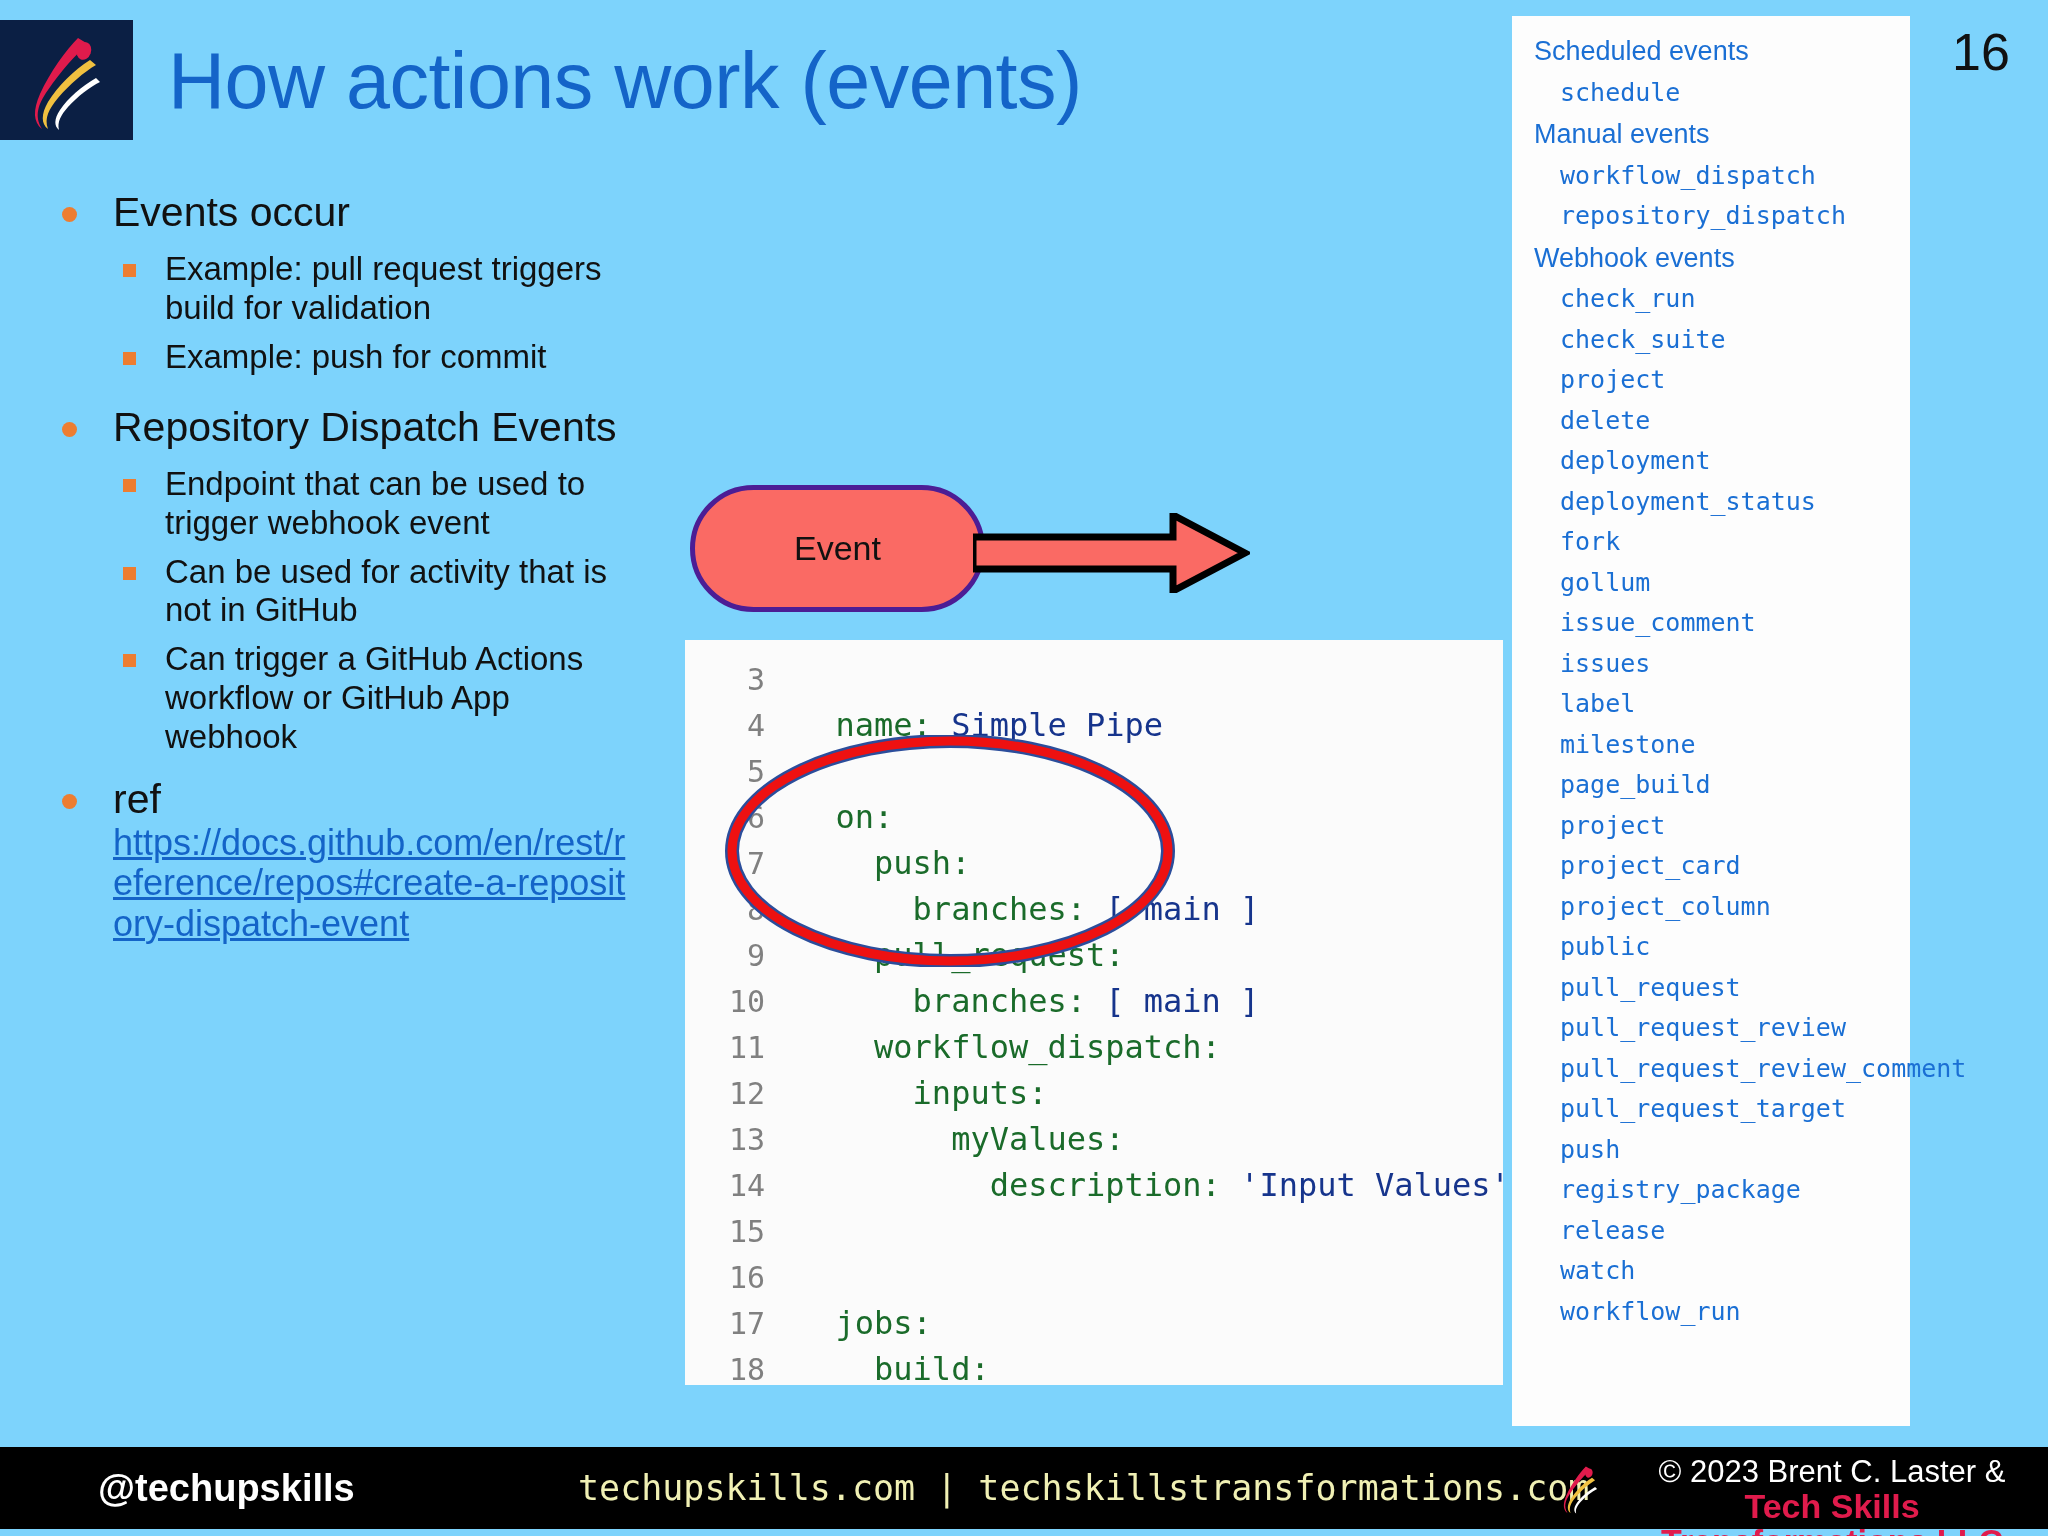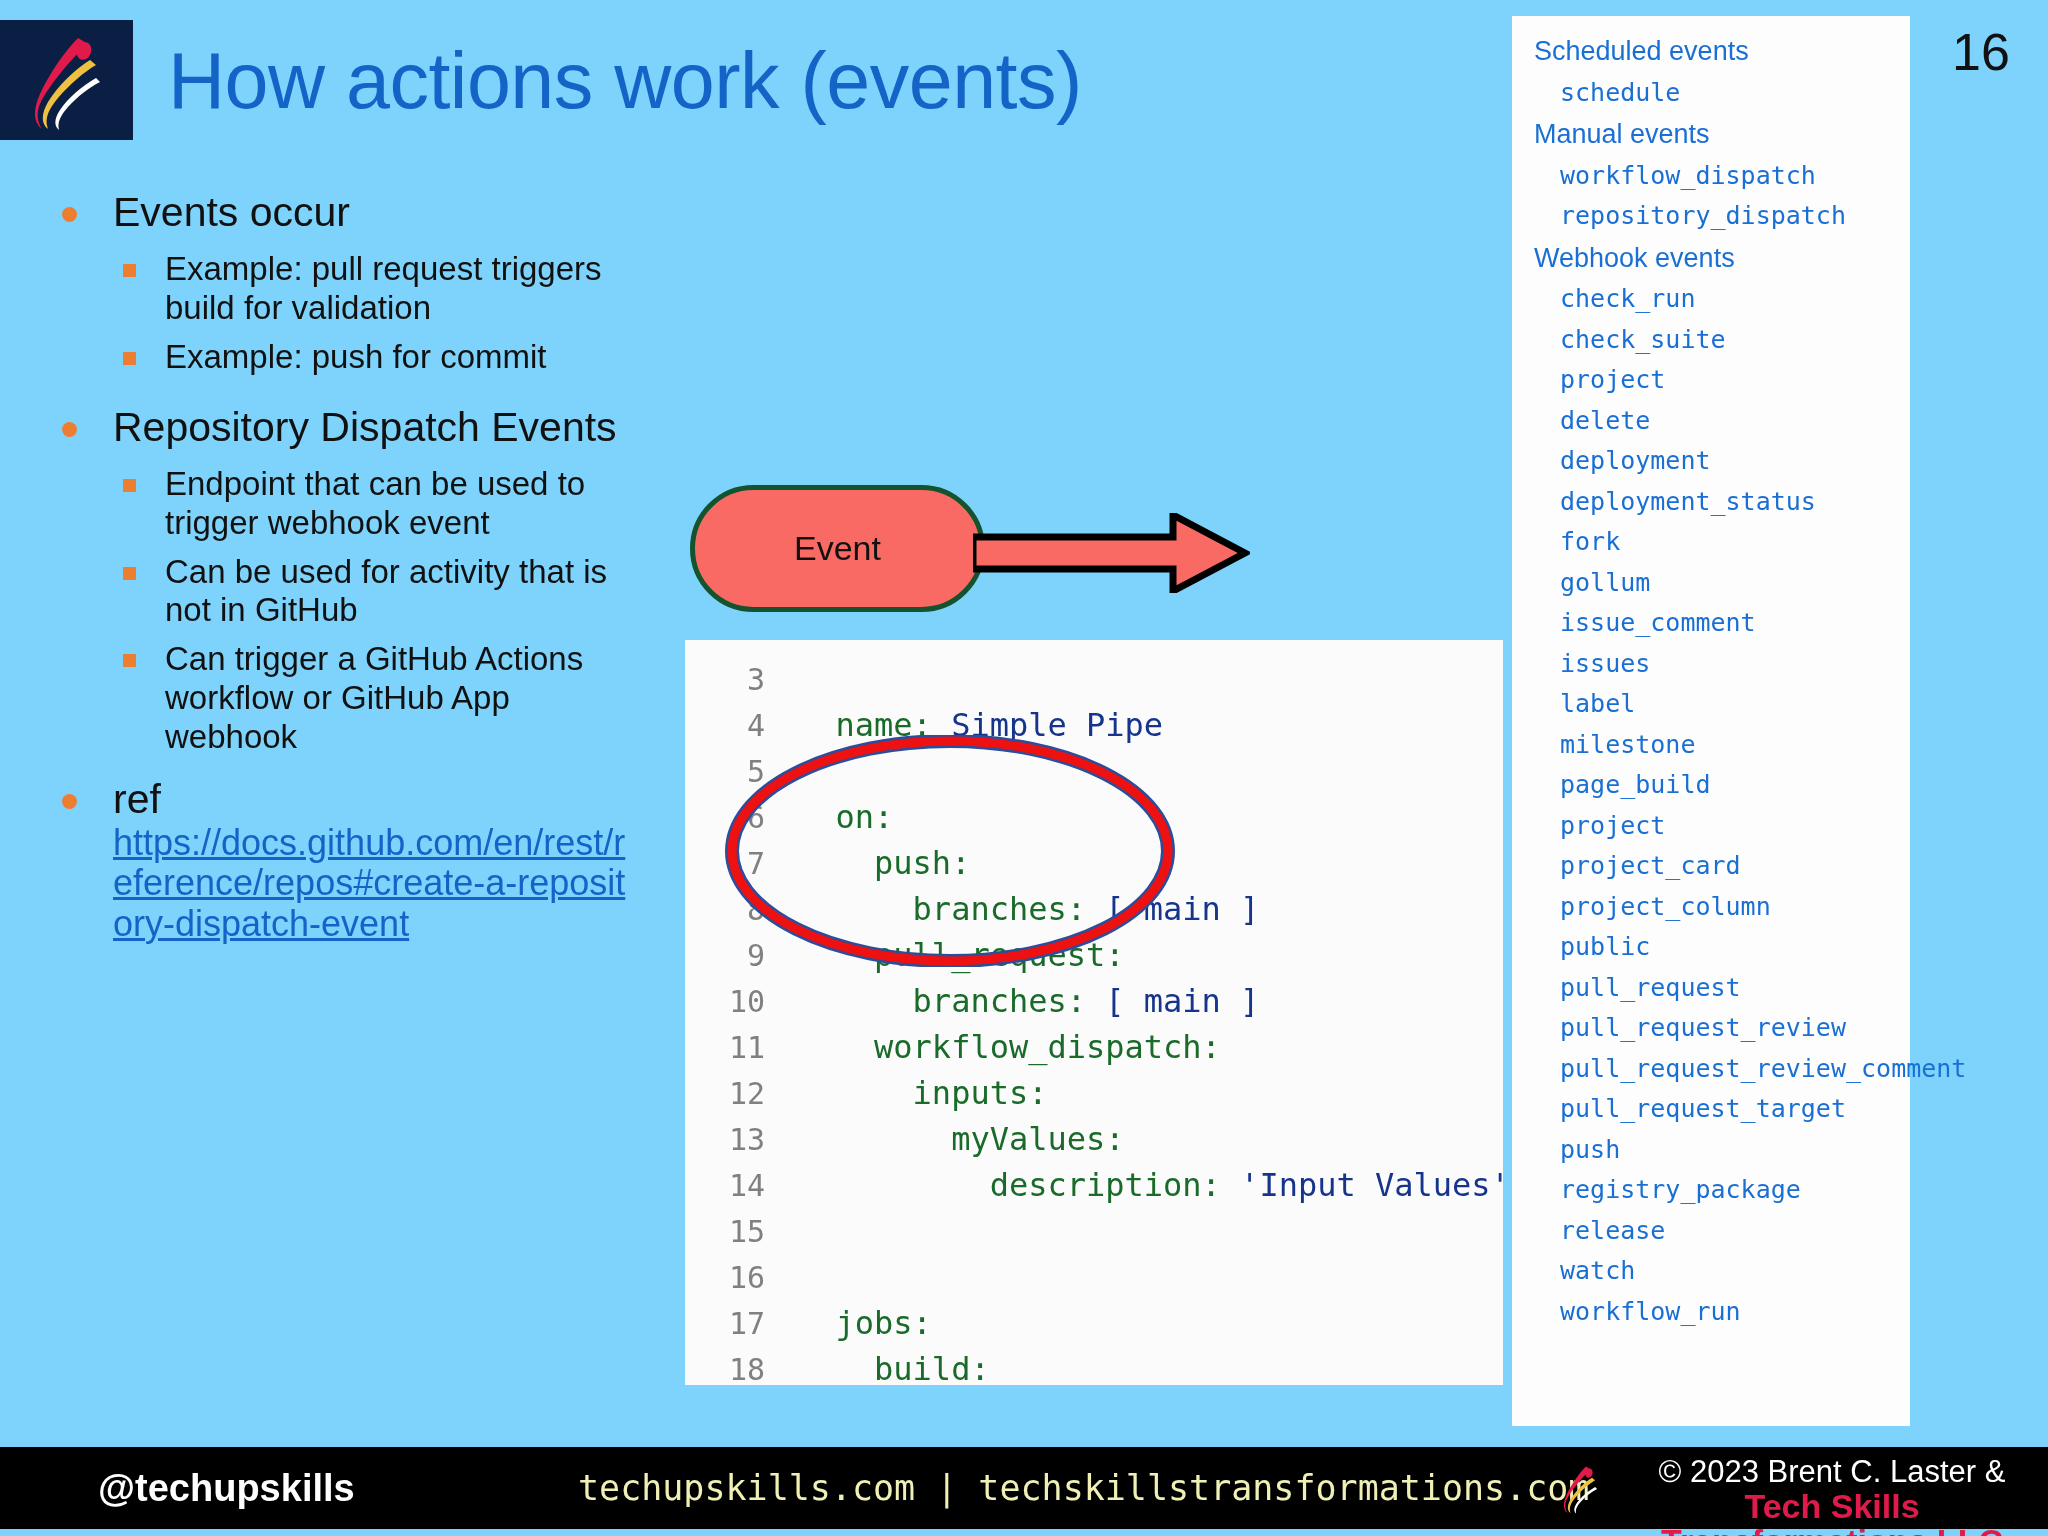--- a/index.html
+++ b/index.html
@@ -47,21 +47,21 @@
   }
   .link{
     color:#1464c8;text-decoration:underline;font-size:36px;line-height:1.12;
     display:block;word-break:break-all;cursor:pointer;
   }
 
   
   .diagram{position:absolute;left:690px;top:485px;width:560px;height:135px;}
   .event-box{
     position:absolute;left:0;top:0;width:295px;height:127px;
-    background:#fa6a64;border:5px solid #14532d;border-radius:64px;
+    background:#fa6a64;border:5px solid #4c1d95;border-radius:64px;
     box-sizing:border-box;display:flex;align-items:center;justify-content:center;
   }
   .event-label{font-size:34px;color:#111;}
   .arrow{position:absolute;left:283px;top:28px;}
 
   
   .code-panel{
     position:absolute;left:685px;top:640px;width:818px;height:745px;
     background:#fbfbfb;overflow:hidden;
   }

